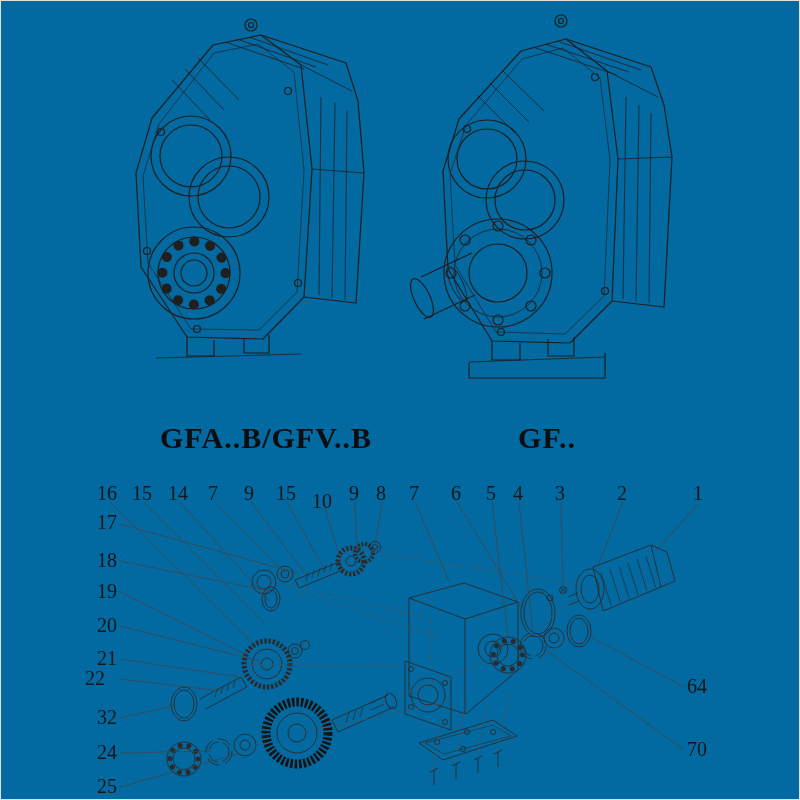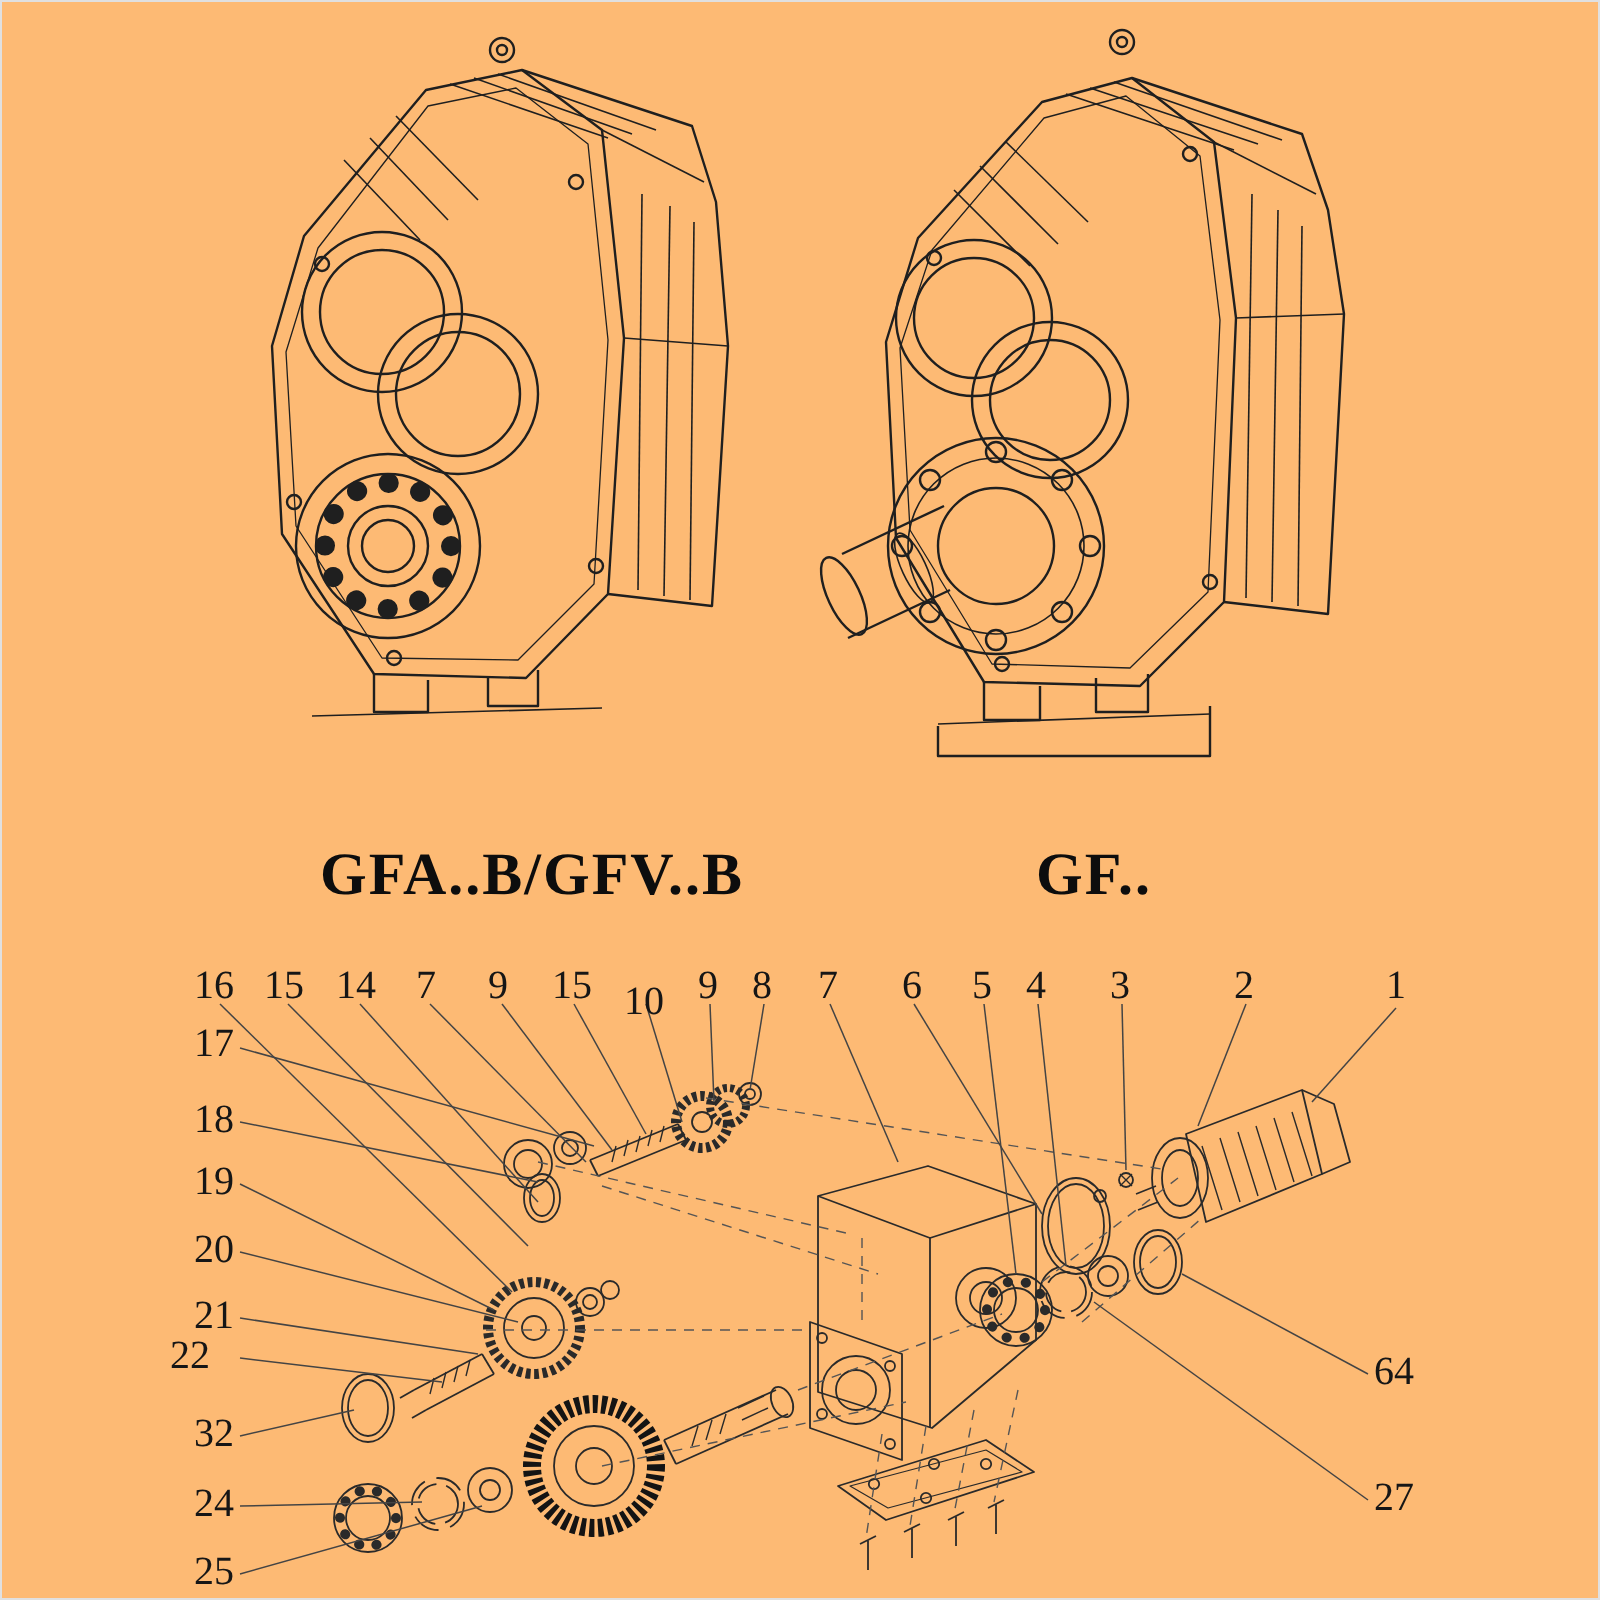--- a/index.html
+++ b/index.html
@@ -1,17 +1,17 @@
 <!DOCTYPE html>
 <html><head>
 <meta charset="utf-8">
 <style>
   html,body{margin:0;padding:0;background:#ffffff;}
   body{width:800px;height:800px;font-family:"Liberation Serif",serif;}
-  .canvas{position:relative;width:800px;height:800px;background:#fdba74;border:1px solid #e0e0e0;box-sizing:border-box;overflow:hidden;}
+  .canvas{position:relative;width:800px;height:800px;background:#0369a1;border:1px solid #e0e0e0;box-sizing:border-box;overflow:hidden;}
   .art{position:absolute;left:0;top:0;}
   .caption{position:absolute;transform:translate(-50%,-50%);font-size:30px;font-weight:700;letter-spacing:1px;color:#0d0d0d;white-space:nowrap;}
   .callout{position:absolute;transform:translate(-50%,-50%);font-size:20px;color:#161616;line-height:1;}
 </style>
 </head>
 <body>
 
 <div class="canvas">
 
   <svg class="art" width="800" height="800" viewBox="0 0 800 800">
@@ -265,15 +265,15 @@
   <span class="callout" style="left:106px;top:559px">18</span>
   <span class="callout" style="left:106px;top:590px">19</span>
   <span class="callout" style="left:106px;top:624px">20</span>
   <span class="callout" style="left:106px;top:657px">21</span>
   <span class="callout" style="left:94px;top:677px">22</span>
   <span class="callout" style="left:106px;top:716px">32</span>
   <span class="callout" style="left:106px;top:751px">24</span>
   <span class="callout" style="left:106px;top:785px">25</span>
 
   <span class="callout" style="left:696px;top:685px">64</span>
-  <span class="callout" style="left:696px;top:748px">27</span>
+  <span class="callout" style="left:696px;top:748px">70</span>
 
 </div>
 
 </body></html>

